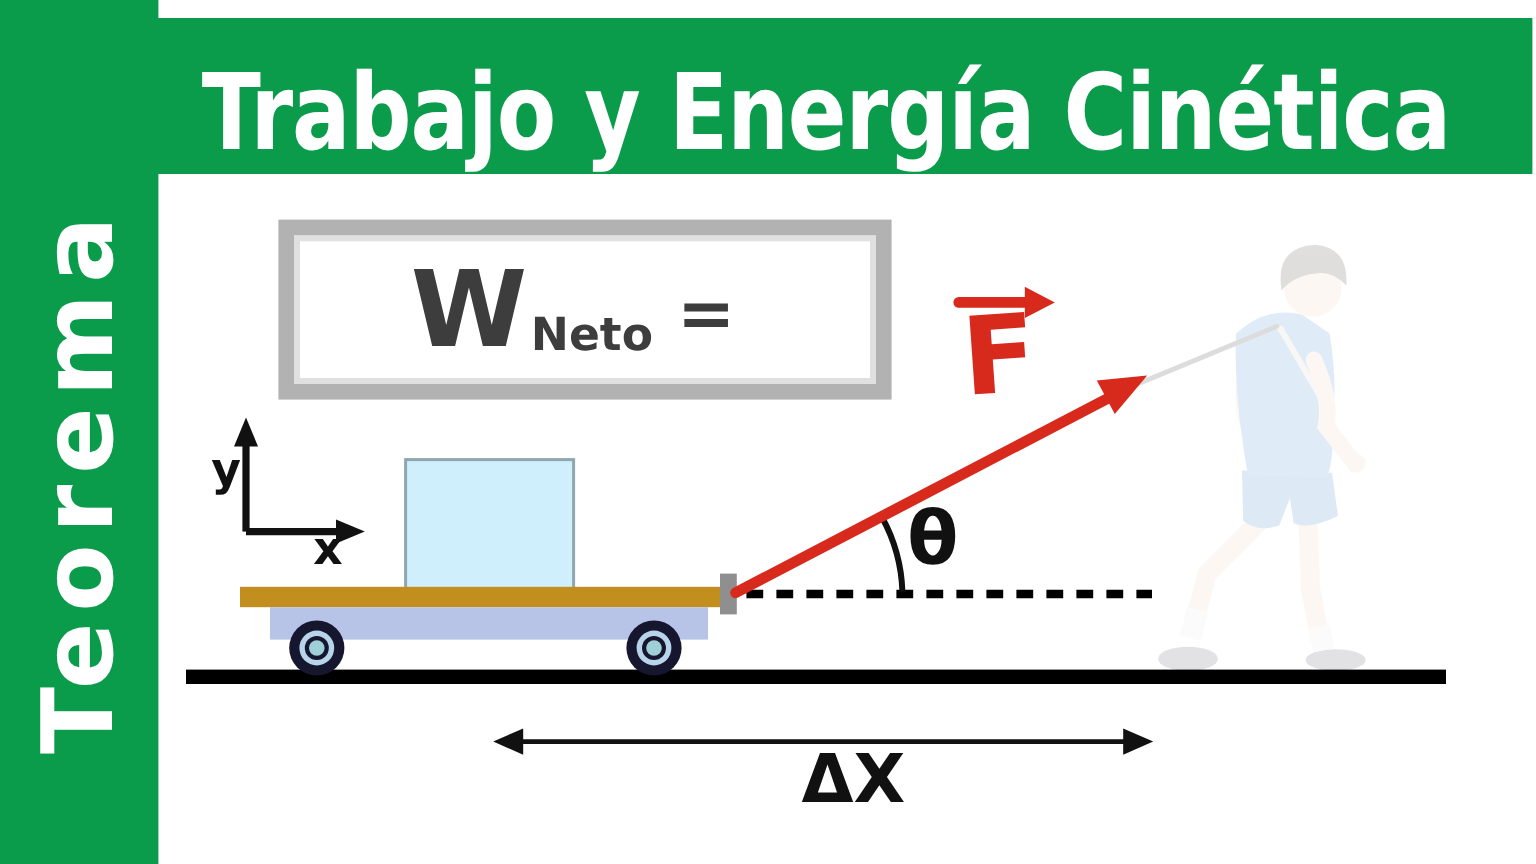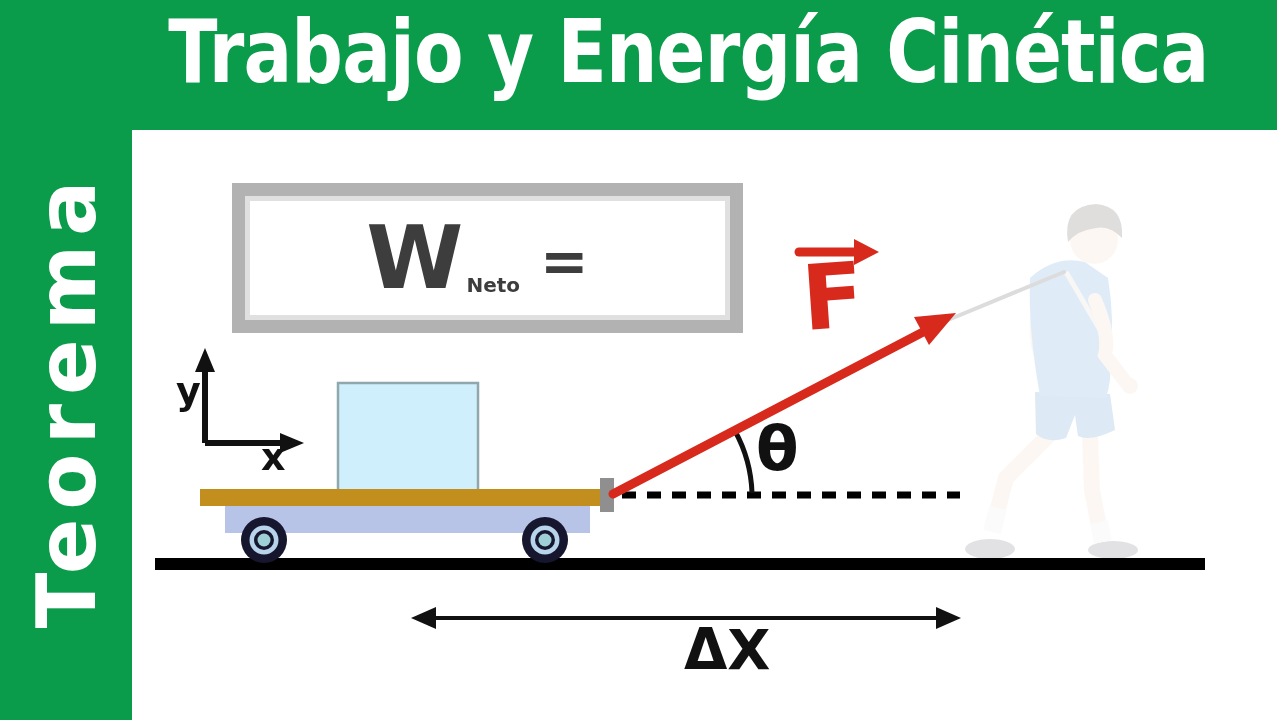--- a/index.html
+++ b/index.html
@@ -7,23 +7,23 @@
     width:1280px;height:720px;position:relative;overflow:hidden;
     background:#ffffff;
     font-family:"DejaVu Sans","Liberation Sans",sans-serif;
   }
   
   .sidebar{
     position:absolute;left:0;top:0;width:132px;height:720px;
     background:var(--frame-green);
   }
   .banner{
-    position:absolute;left:0;top:0;width:1277px;height:130px;
+    position:absolute;left:0;top:15px;width:1277px;height:130px;
     background:var(--frame-green);
-    display:flex;align-items:flex-start;justify-content:center;
+    display:flex;align-items:flex-end;justify-content:center;
     padding-left:100px;box-sizing:border-box;
   }
   .title{
     color:#ffffff;font-size:88px;font-weight:bold;white-space:nowrap;
     transform:scaleX(0.82);transform-origin:center;
     letter-spacing:-1px;
   }
   .teorema{
     position:absolute;left:66px;top:400px;
     transform:translate(-50%,-50%) rotate(-90deg);
@@ -34,30 +34,30 @@
   .formula-box{
     position:absolute;left:232px;top:183px;width:511px;height:150px;
     box-sizing:border-box;background:#ffffff;
     border:13px solid var(--frame-gray);
     box-shadow:inset 0 0 0 5px var(--frame-gray-light);
     display:flex;align-items:center;justify-content:center;
     z-index:3;
   }
   .formula-row{display:flex;align-items:baseline;color:var(--formula-ink);font-weight:bold;}
   .f-w{font-size:88px;line-height:1;}
-  .f-sub{font-size:20px;line-height:1;position:relative;top:4px;margin-left:3px;}
+  .f-sub{font-size:38px;line-height:1;position:relative;top:4px;margin-left:3px;}
   .f-eq{font-size:58px;line-height:1;margin:0 20px;position:relative;top:-7px;}
   .f-dk{font-size:82px;line-height:1;}
   
   .lbl{position:absolute;color:#111;font-weight:bold;line-height:1;z-index:3;}
   .lbl-y{left:176px;top:372px;font-size:38px;}
   .lbl-x{left:261px;top:438px;font-size:38px;}
   .lbl-f{left:802px;top:252px;font-size:90px;color:var(--force-red);transform:rotate(-4deg);}
   .lbl-theta{left:756px;top:418px;font-size:62px;}
-  .lbl-dx{left:684px;top:622px;font-size:56px;}
+  .lbl-dx{left:668px;top:622px;font-size:56px;}
   
   svg.diagram{position:absolute;left:0;top:0;z-index:2;}
   .axis{stroke:#111;stroke-width:6;}
   .ink-fill{fill:#111;}
   .cargo-box{fill:var(--box-blue);stroke:var(--box-border);stroke-width:2.5;}
   .plank{fill:var(--plank-gold);}
   .hitch{fill:#8f8f8f;}
   .cart-body{fill:var(--cart-blue);}
   .wheel-outer{fill:var(--wheel-dark);}
   .wheel-ring{fill:var(--wheel-hub);}

